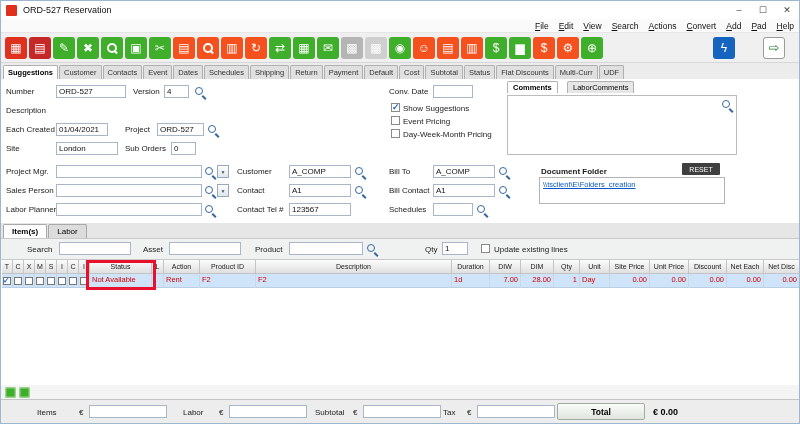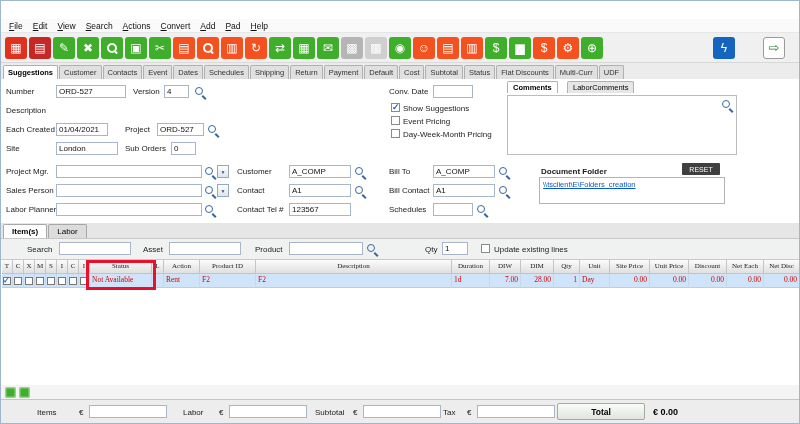--- a/index.html
+++ b/index.html
@@ -7,21 +7,21 @@
   .window{position:relative;width:798px;height:422px;border:1px solid #9eb6ce;background:#fff;overflow:hidden;}
 
   
   .titlebar{position:absolute;left:0;top:0;width:100%;height:18px;background:#fff;border-bottom:1px solid #e3e3e3;display:flex;align-items:center;}
   .appicon{width:11px;height:11px;background:#e0301e;margin:0 6px 0 5px;border-radius:1px;flex:none;}
   .title{font-size:9px;color:#111;}
   .wincontrols{margin-left:auto;display:flex;}
   .wbtn{width:24px;height:18px;text-align:center;line-height:18px;font-size:9px;color:#444;}
 
   
-  .menubar{position:absolute;left:0;top:18px;width:100%;height:14px;background:#fafafa;border-bottom:1px solid #e6e6e6;display:flex;align-items:center;padding-left:3px;box-sizing:border-box;}
+  .menubar{position:absolute;left:0;top:18px;width:100%;height:14px;background:#fafafa;border-bottom:1px solid #e6e6e6;display:flex;align-items:center;padding-left:3px;box-sizing:border-box;justify-content:flex-end;}
   .menu-item{font-size:8.5px;padding:0 5px;color:#111;}
 
   
   .toolbar{position:absolute;left:0;top:32px;width:100%;height:30px;background:#f0f0f0;border-bottom:1px solid #d8d8d8;display:flex;align-items:center;padding:0 4px;box-sizing:border-box;gap:2px;}
   .tb-icon{width:22px;height:22px;border-radius:3px;color:#fff;font-size:12px;display:flex;align-items:center;justify-content:center;flex:none;}
   .tb-flash{margin-left:auto;}
   .tb-exit{margin-left:26px;margin-right:10px;color:#2e7d32;border:1px solid #9a9a9a;box-sizing:border-box;font-size:13px;}
   .magw{width:12px;height:12px;position:relative;display:inline-block;}
   .magw::before{content:"";position:absolute;left:1px;top:1px;width:6px;height:6px;border:2px solid #fff;border-radius:50%;}
   .magw::after{content:"";position:absolute;left:8.5px;top:8.5px;width:4px;height:2px;background:#fff;transform:rotate(45deg);transform-origin:0 0;}
@@ -52,21 +52,21 @@
   .linkbox{position:absolute;border:1px solid #b4b4b4;background:#fff;}
   .linktext{position:absolute;left:3px;top:2px;font-size:7.5px;color:#0b59c8;text-decoration:underline;white-space:nowrap;}
 
   
   .items-tabbar{position:absolute;left:0;top:222px;width:100%;height:16px;background:#e6e6e6;border-bottom:1px solid #c8c8c8;display:flex;align-items:flex-end;padding-left:2px;box-sizing:border-box;}
   .itab{font-size:8px;padding:2px 8px;background:#dcdcdc;border:1px solid #a8a8a8;border-bottom:none;margin-right:1px;border-radius:2px 2px 0 0;}
   .itab.sel{background:#fff;font-weight:bold;}
   .items-toolbar{position:absolute;left:0;top:238px;width:100%;height:20px;background:#f0f2f2;border-bottom:1px solid #d0d0d0;}
 
   
-  .grid{position:absolute;left:1px;top:258px;width:797px;height:126px;background:#fff;overflow:hidden;border-top:1px solid #c8c8c8;font-family:Liberation Serif, serif;}
+  .grid{position:absolute;left:1px;top:258px;width:797px;height:126px;background:#fff;overflow:hidden;border-top:1px solid #c8c8c8;}
   .grid-row{display:flex;height:14px;position:relative;}
   .gh-cell{flex:none;box-sizing:border-box;border-right:1px solid #c4c4c4;border-bottom:1px solid #c4c4c4;background:linear-gradient(#fbfbfb,#e0e0e0);font-size:7px;color:#222;text-align:center;line-height:13px;overflow:hidden;white-space:nowrap;}
   .gr-cell{flex:none;box-sizing:border-box;border-right:1px solid #c9d8e8;border-bottom:1px solid #b9cfe4;font-size:7.5px;color:#d40000;line-height:12px;padding:0 2px;overflow:hidden;white-space:nowrap;background:#cfe4f8;}
   .gr-cell.cbc{display:flex;align-items:center;justify-content:center;padding:0;}
   .cb{width:8px;height:8px;border:1px solid #777;background:#fff;position:relative;box-sizing:border-box;flex:none;}
   .cb.checked::after{content:"✓";position:absolute;left:-1px;top:-3px;font-size:8px;color:#1a62c5;font-weight:bold;}
   .annotation{position:absolute;left:84px;top:0;width:70px;height:30px;border:3px solid #e8112d;box-sizing:border-box;pointer-events:none;z-index:5;}
 
   
   .grid-footer{position:absolute;left:0;top:384px;width:100%;height:14px;background:#f4f4f4;display:flex;align-items:center;gap:3px;padding-left:4px;box-sizing:border-box;}
@@ -75,20 +75,29 @@
   
   .totals{position:absolute;left:0;top:398px;width:100%;height:24px;background:#ededed;border-top:1px solid #c4c4c4;}
   .total-btn{position:absolute;left:556px;top:3px;width:88px;height:17px;background:linear-gradient(#fafcf9,#dfe5de);border:1px solid #9fae9f;box-sizing:border-box;display:flex;align-items:center;justify-content:center;font-size:8.5px;font-weight:bold;border-radius:2px;}
   .total-val{position:absolute;left:652px;top:7px;font-size:9px;font-weight:bold;}
 </style>
 </head>
 <body>
 
 <div class="window">
 
+  <div class="titlebar">
+    <div class="appicon"></div>
+    <span class="title">ORD-527 Reservation</span>
+    <div class="wincontrols">
+      <span class="wbtn">–</span>
+      <span class="wbtn">☐</span>
+      <span class="wbtn">✕</span>
+    </div>
+  </div>
 
   <div class="menubar">
       <span class="menu-item"><u>F</u>ile</span>
       <span class="menu-item"><u>E</u>dit</span>
       <span class="menu-item"><u>V</u>iew</span>
       <span class="menu-item"><u>S</u>earch</span>
       <span class="menu-item"><u>A</u>ctions</span>
       <span class="menu-item"><u>C</u>onvert</span>
       <span class="menu-item"><u>A</u>dd</span>
       <span class="menu-item"><u>P</u>ad</span>

